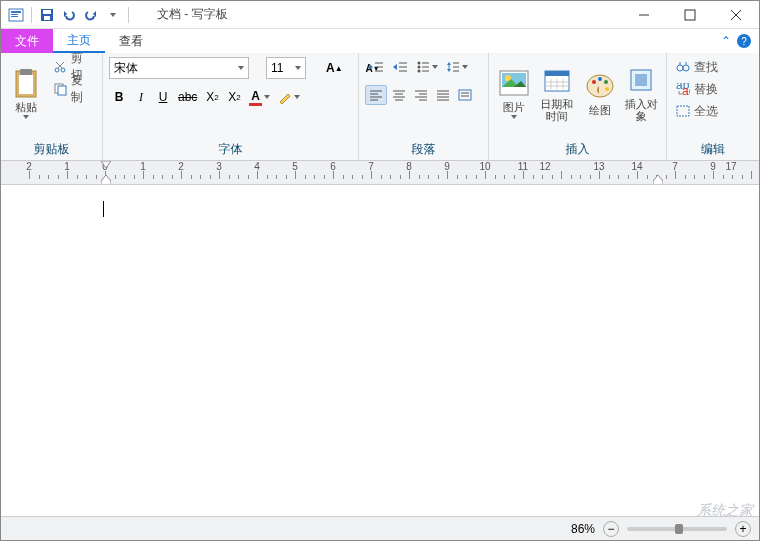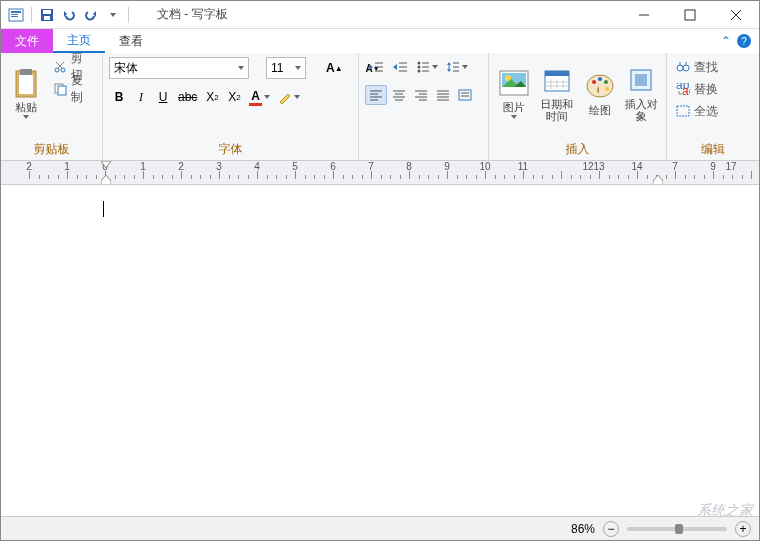--- a/index.html
+++ b/index.html
@@ -12,21 +12,21 @@
 .win-controls{margin-left:auto;display:flex;}
 .win-btn{width:46px;height:28px;display:flex;align-items:center;justify-content:center;cursor:pointer;}
 .tabbar{height:24px;background:#fff;display:flex;align-items:stretch;position:relative;}
 .tab{padding:0 14px;display:flex;align-items:center;cursor:pointer;color:#333;}
 .tab.file{background:#d946ef;color:#fff;}
 .tab.active{border-bottom:2px solid #1976d2;color:#1976d2;}
 .help-area{margin-left:auto;display:flex;align-items:center;padding-right:8px;gap:6px;}
 .ribbon{height:108px;background:#f6f7f8;border-bottom:1px solid #ccc;display:flex;}
 .group{border-right:1px solid #d8dadc;display:flex;flex-direction:column;padding:4px 6px 0 6px;}
 .group-body{flex:1;display:flex;align-items:flex-start;gap:4px;}
-.group-label{text-align:center;color:#a16207;padding:4px 0 2px 0;font-size:12px;}
+.group-label{text-align:center;color:#0c4a6e;padding:4px 0 2px 0;font-size:12px;}
 .big-btn{display:flex;flex-direction:column;align-items:center;justify-content:center;width:40px;height:72px;cursor:pointer;border-radius:2px;}
 .big-btn .ico{width:32px;height:32px;display:flex;align-items:center;justify-content:center;}
 .big-btn .lbl{font-size:11px;color:#444;margin-top:2px;text-align:center;line-height:1.1;}
 .mini-row{display:flex;align-items:center;gap:2px;}
 .mini-btn{height:20px;min-width:20px;padding:0 3px;display:flex;align-items:center;justify-content:center;cursor:pointer;border-radius:2px;}
 .font-select{width:140px;height:22px;border:1px solid #bbb;background:#fff;display:flex;align-items:center;padding:0 4px;cursor:pointer;}
 .font-select .dd{margin-left:auto;}
 .size-select{width:40px;height:22px;border:1px solid #bbb;background:#fff;display:flex;align-items:center;padding:0 4px;cursor:pointer;}
 .ruler{height:24px;background:#eef0f3;border-bottom:1px solid #ccc;position:relative;overflow:hidden;display:flex;align-items:center;}
 .ruler-inner{position:absolute;left:0;right:0;top:0;bottom:0;}
@@ -281,20 +281,21 @@
           </div>
         <div class="mini-btn">
             <svg width="14" height="14">
               <rect x="1" y="2" width="12" height="10" fill="none" stroke="#3a7bbf"></rect>
               <line x1="3" y1="5" x2="11" y2="5" stroke="#555"></line>
               <line x1="3" y1="8" x2="11" y2="8" stroke="#555"></line>
             </svg>
           </div>
       </div>
     </div>
+    <div class="group-label">段落</div>
   </div>
 
   <div class="group" style="width:178px">
     <div class="group-body">
       <div class="big-btn">
         <div class="ico">
             <svg width="30" height="26">
               <rect x="1" y="1" width="28" height="24" fill="#fff" stroke="#888"></rect>
               <rect x="3" y="3" width="24" height="14" fill="#7ec8e3"></rect>
               <circle cx="9" cy="8" r="3" fill="#ffd54f"></circle>
@@ -448,21 +449,21 @@
       <div class="ticklbl" style="left: 484px;">10</div>
       <div class="tick big" style="left: 484px;"></div>
       <div class="tick" style="left: 493.5px;"></div>
       <div class="tick" style="left: 503px;"></div>
       <div class="tick" style="left: 512.5px;"></div>
       <div class="ticklbl" style="left: 522px;">11</div>
       <div class="tick big" style="left: 522px;"></div>
       <div class="tick" style="left: 531.5px;"></div>
       <div class="tick" style="left: 541px;"></div>
       <div class="tick" style="left: 550.5px;"></div>
-      <div class="ticklbl" style="left: 587px;">12</div>
+      <div class="ticklbl" style="left: 544px;">12</div>
       <div class="tick big" style="left: 560px;"></div>
       <div class="tick" style="left: 569.5px;"></div>
       <div class="tick" style="left: 579px;"></div>
       <div class="tick" style="left: 588.5px;"></div>
       <div class="ticklbl" style="left: 598px;">13</div>
       <div class="tick big" style="left: 598px;"></div>
       <div class="tick" style="left: 607.5px;"></div>
       <div class="tick" style="left: 617px;"></div>
       <div class="tick" style="left: 626.5px;"></div>
       <div class="ticklbl" style="left: 636px;">14</div>

